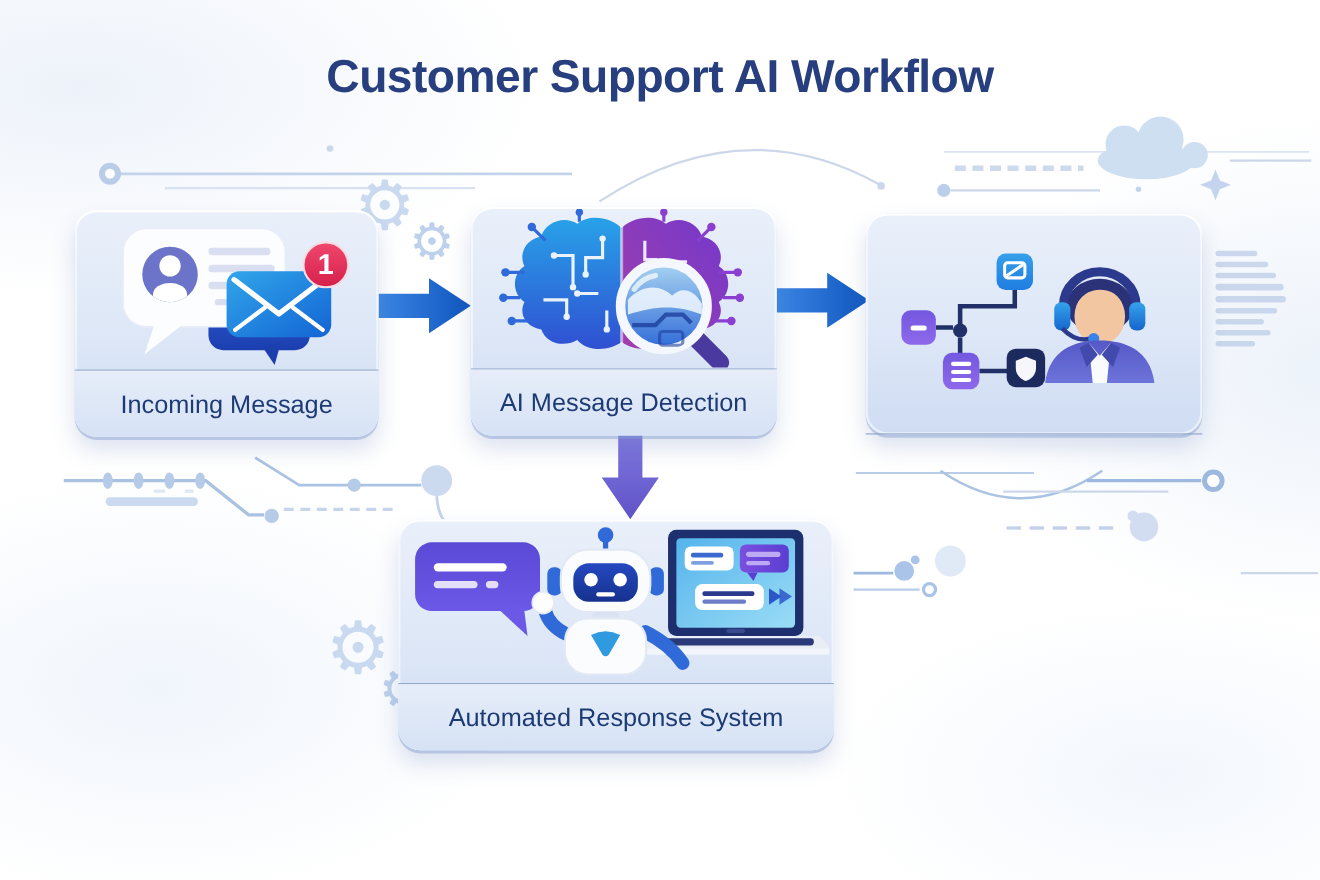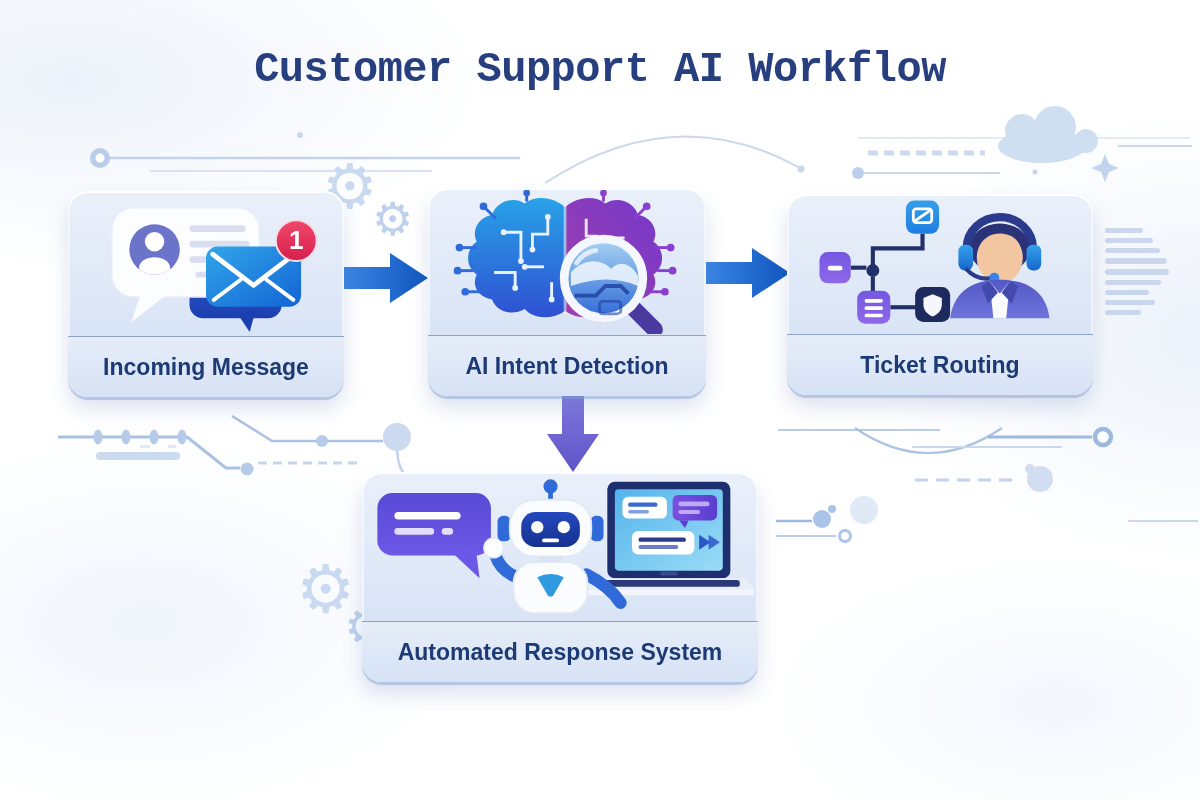--- a/index.html
+++ b/index.html
@@ -9,36 +9,36 @@
     background:
       radial-gradient(ellipse 700px 320px at 6% 10%, #edf2fa 0%, rgba(255,255,255,0) 60%),
       radial-gradient(ellipse 620px 420px at 101% 42%, #ecf2fa 0%, rgba(255,255,255,0) 55%),
       radial-gradient(ellipse 560px 320px at 12% 78%, #f0f5fc 0%, rgba(255,255,255,0) 60%),
       radial-gradient(ellipse 500px 260px at 88% 88%, #f3f7fd 0%, rgba(255,255,255,0) 60%),
       #ffffff;
   }
   .deco{position:absolute;left:0;top:0;z-index:0;}
   .title{
     position:absolute;left:0;top:46px;width:1200px;text-align:center;z-index:3;
-    font-size:42px;font-weight:bold;color:#273f7e;letter-spacing:-0.5px;font-family:Liberation Mono, monospace;
+    font-size:42px;font-weight:bold;color:#273f7e;letter-spacing:-0.5px;
   }
   .node{
     position:absolute;z-index:2;border-radius:20px;display:flex;flex-direction:column;
     background:linear-gradient(180deg,#eaf0fa 0%,#dde7f7 55%,#cfdcf2 100%);
     box-shadow:
       inset 0 2px 0 rgba(255,255,255,.95),
       inset 0 0 0 2px rgba(255,255,255,.55),
       0 3px 0 rgba(130,158,208,.45),
       0 12px 20px rgba(96,125,180,.22);
   }
   .icon-area{flex:1;display:flex;align-items:center;justify-content:center;
     border-bottom:1.5px solid #8da3c7;overflow:hidden;}
   .label-area{height:60px;display:flex;align-items:center;justify-content:center;
     background:linear-gradient(180deg,#e6edf9,#d6e2f5);border-radius:0 0 20px 20px;}
-  .label{font-size:23px;font-weight:bold;color:#1c3a74;}
+  .label{font-size:23px;font-weight:normal;color:#1c3a74;}
   .arrow{position:absolute;z-index:1;}
 </style>
 </head>
 <body>
 
 <svg class="deco" width="1200" height="800" viewBox="0 0 1200 800" aria-hidden="true">
 
   <path d="M95,158 H520" stroke="#c3d3ea" stroke-width="2.5" fill="none"></path>
   <path d="M150,171 H432" stroke="#d8e2f2" stroke-width="2" fill="none"></path>
   <circle cx="100" cy="158" r="10" fill="#b9cde8"></circle>
@@ -293,21 +293,21 @@
         <g clip-path="url(#lensclip)">
           <path d="M-34,-6 C-20,-22 -2,-20 8,-10 C18,-20 30,-14 36,-2 L36,8 C12,-2 -10,0 -34,8 Z" fill="#f2f8fe" opacity="0.85"></path>
           <path d="M-30,18 H-8 L2,8 H18 L26,16" stroke="#1d3f9e" stroke-width="4" fill="none" opacity="0.8"></path>
           <rect x="-4" y="24" width="22" height="13" rx="3" stroke="#1d3f9e" stroke-width="3" fill="none" opacity="0.6"></rect>
         </g>
         <path d="M-28,-16 A30,30 0 0 1 -8,-29" stroke="rgba(255,255,255,0.7)" stroke-width="5" fill="none" stroke-linecap="round"></path>
       </g>
     </svg>
   </div>
   <div class="label-area">
-    <span class="label">AI Intent Detection</span>
+    <span class="label">AI Message Detection</span>
   </div>
 </div>
 
 <div class="node" style="left:787px;top:194px;width:306px;height:201px;">
   <div class="icon-area">
     <svg width="272" height="138" viewBox="0 0 290 150">
       <defs>
         <linearGradient id="g-bsq" x1="0" y1="0" x2="0" y2="1">
           <stop offset="0" stop-color="#35a0ea"></stop>
             <stop offset="1" stop-color="#1f7de0"></stop>
@@ -362,23 +362,20 @@
         <rect x="-45" y="-18" width="16" height="28" rx="7" fill="url(#g-ear)"></rect>
         <rect x="29" y="-18" width="16" height="28" rx="7" fill="url(#g-ear)"></rect>
         <path d="M-37,8 Q-24,22 -8,18" stroke="#2b3a8c" stroke-width="4.5" fill="none"></path>
         <circle cx="-6" cy="18" r="5.5" fill="#3b82e8"></circle>
         <path d="M-54,62 C-50,30 -26,20 0,20 C26,20 50,30 54,62 Z" fill="url(#g-suit)"></path>
         <path d="M-11,22 L0,35 L11,22 L7,62 H-7 Z" fill="#fafbfe"></path>
         <path d="M-11,22 L-2,34 L-13,46 L-20,27 Z" fill="#424aae"></path>
         <path d="M11,22 L2,34 L13,46 L20,27 Z" fill="#424aae"></path>
       </g>
     </svg>
-  </div>
-  <div class="label-area">
-    <span class="label">Ticket Routing</span>
   </div>
 </div>
 
 <div class="node" style="left:362px;top:472px;width:396px;height:210px;">
   <div class="icon-area">
     <svg width="388" height="142" viewBox="0 0 410 150">
       <defs>
         <linearGradient id="g-pb" x1="0" y1="0" x2="0" y2="1">
           <stop offset="0" stop-color="#5a4ad6"></stop>
             <stop offset="1" stop-color="#6c58e6"></stop>

